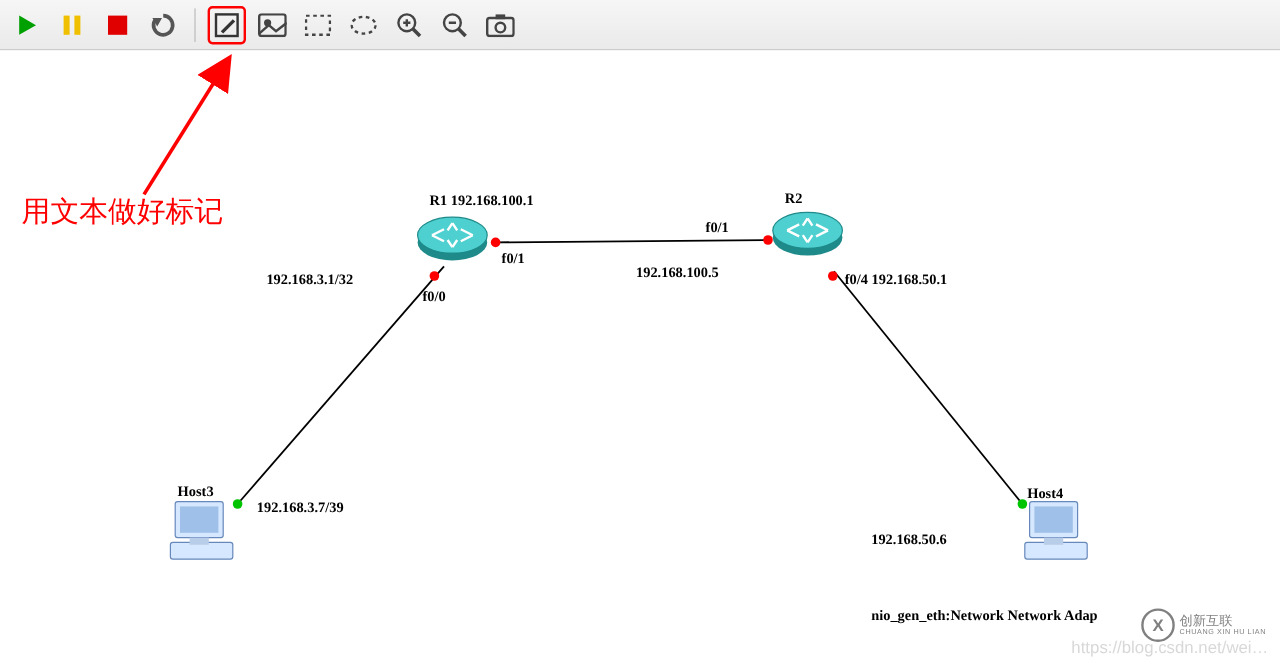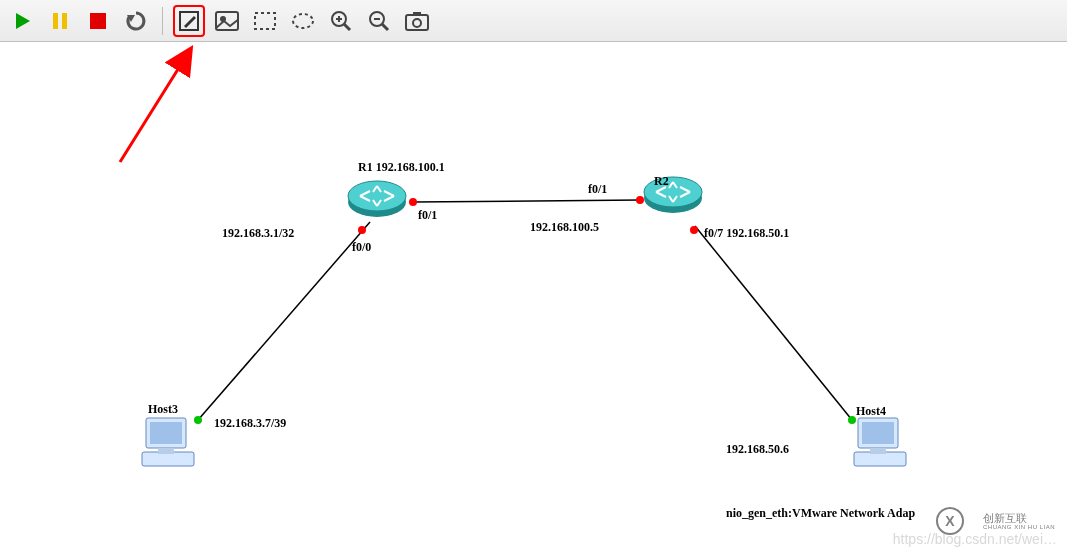--- a/index.html
+++ b/index.html
@@ -77,21 +77,21 @@
     right:12px;
     bottom:18px;
     display:flex;
     align-items:center;
     gap:4px;
   }
   .logo-circ{
     width:28px;height:28px;border:2px solid #808080;border-radius:50%;
     display:flex;align-items:center;justify-content:center;color:#808080;font-weight:bold;font-size:14px;
   }
-  .logo-txt{font-size:11px;color:#808080;line-height:1;margin-left:15px;}
+  .logo-txt{font-size:11px;color:#808080;line-height:1;}
 </style>
 </head>
 <body>
 
 <div class="toolbar">
   <div class="tb-btn">
     <svg width="20" height="20">
         <polygon points="4,2 18,10 4,18" fill="#00a000"></polygon>
       </svg>
   </div>
@@ -164,20 +164,21 @@
 
   <svg class="arrow-svg" style="left:0;top:0" width="250" height="150">
     <defs>
         <marker id="ah" markerWidth="10" markerHeight="10" refX="8" refY="5" orient="auto">
           <polygon points="0,0 10,5 0,10" fill="#ff0000"></polygon>
         </marker>
       </defs>
     <line x1="120" y1="120" x2="190" y2="8" stroke="#ff0000" stroke-width="3" marker-end="url(#ah)"></line>
   </svg>
 
+  <div class="annot" style="left:18px;top:118px">用文本做好标记</div>
 
   <svg class="conn-svg" style="left:0;top:0" width="1067" height="511">
 
     <line x1="413" y1="160" x2="640" y2="158" stroke="#000" stroke-width="1.5"></line>
 
     <line x1="370" y1="180" x2="198" y2="378" stroke="#000" stroke-width="1.5"></line>
 
     <line x1="695" y1="184" x2="852" y2="378" stroke="#000" stroke-width="1.5"></line>
   </svg>
 
@@ -220,32 +221,32 @@
   <div class="node" style="left:850px;top:372px">
     <svg width="60" height="60">
       <rect x="8" y="4" width="40" height="30" rx="2" fill="#d6e8ff" stroke="#6688bb"></rect>
       <rect x="12" y="8" width="32" height="22" fill="#9fc0e8"></rect>
       <rect x="4" y="38" width="52" height="14" rx="2" fill="#d6e8ff" stroke="#6688bb"></rect>
       <rect x="20" y="34" width="16" height="6" fill="#b8cde8"></rect>
     </svg>
   </div>
 
   <div class="lbl" style="left:358px;top:118px">R1  192.168.100.1</div>
-  <div class="lbl" style="left:654px;top:132px">R2</div>
+  <div class="lbl" style="left:654px;top:116px">R2</div>
   <div class="lbl" style="left:418px;top:166px">f0/1</div>
   <div class="lbl" style="left:588px;top:140px">f0/1</div>
   <div class="lbl" style="left:530px;top:178px">192.168.100.5</div>
   <div class="lbl" style="left:222px;top:184px">192.168.3.1/32</div>
   <div class="lbl" style="left:352px;top:198px">f0/0</div>
-  <div class="lbl" style="left:704px;top:184px">f0/7 192.168.50.1</div>
+  <div class="lbl" style="left:704px;top:184px">f0/4 192.168.50.1</div>
   <div class="lbl" style="left:148px;top:360px">Host3</div>
   <div class="lbl" style="left:214px;top:374px">192.168.3.7/39</div>
   <div class="lbl" style="left:856px;top:362px">Host4</div>
   <div class="lbl" style="left:726px;top:400px">192.168.50.6</div>
-  <div class="lbl" style="left:726px;top:464px">nio_gen_eth:VMware Network Adap</div>
+  <div class="lbl" style="left:726px;top:464px">nio_gen_eth:Network Network Adap</div>
 
   <div class="wm">https://blog.csdn.net/wei…</div>
 
   <div class="logo">
     <div class="logo-circ">X</div>
     <div>
       <div class="logo-txt">创新互联</div>
       <div class="logo-txt" style="font-size:6px;letter-spacing:0.5px">CHUANG XIN HU LIAN</div>
     </div>
   </div>

